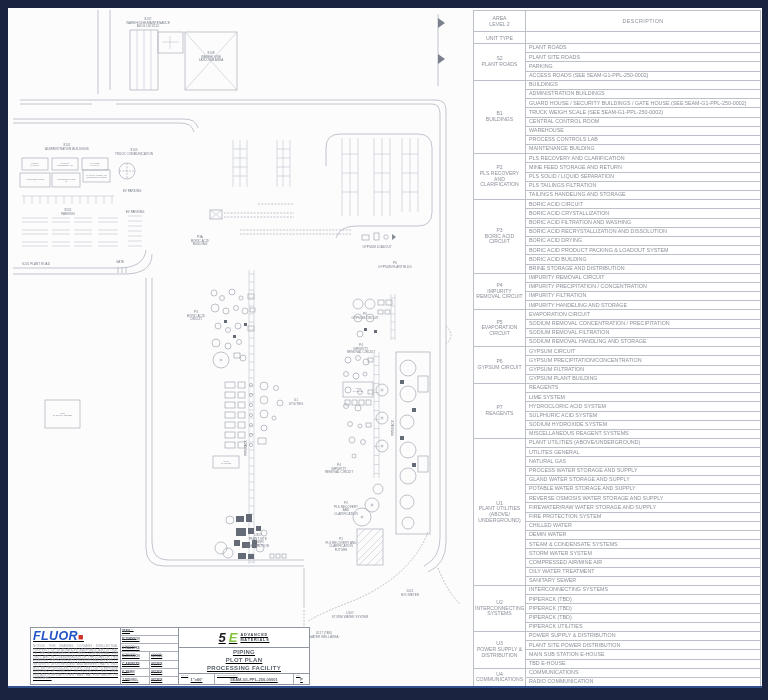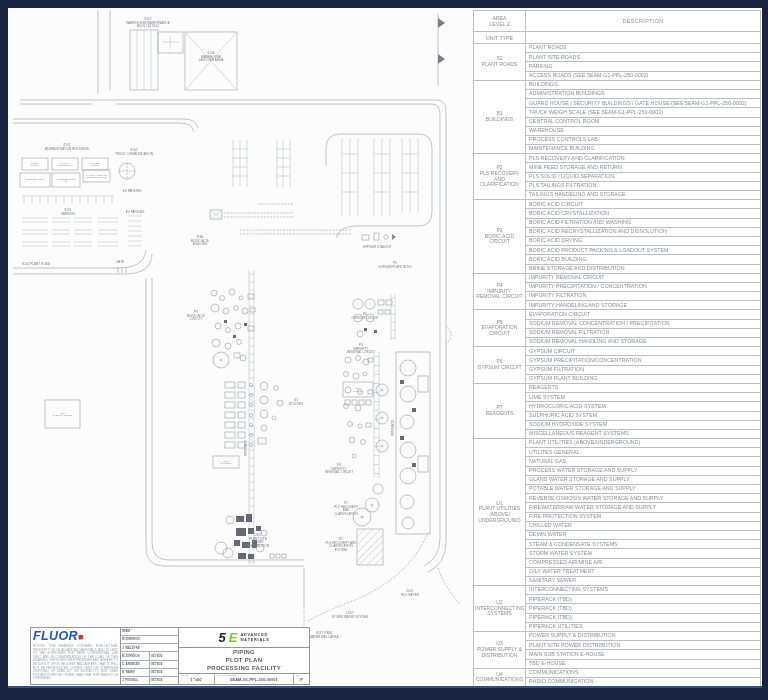--- a/index.html
+++ b/index.html
@@ -20,21 +20,21 @@
   table#area-table{border-collapse:collapse;width:100%;table-layout:fixed;}
   #area-table col.c1{width:52px;}
   #area-table th,#area-table td{border:1px solid #bcc0c8;color:#8a8f99;font-weight:normal;overflow:hidden;}
   #area-table th.area{height:18px;font-size:5.2px;line-height:1.2;text-align:center;}
   #area-table th.desc{font-size:5.4px;text-align:center;letter-spacing:.4px;}
   #area-table tr.unit th{height:9px;font-size:5.2px;text-align:center;}
   #area-table td.desc{height:8.2px;font-size:5.35px;line-height:1;padding:0 0 0 3px;white-space:nowrap;text-align:left;}
   #area-table td.glabel{font-size:5.1px;text-align:center;line-height:1.12;padding:0 1px;}
   
   #titleblock{position:absolute;left:22px;top:619px;width:280px;height:58px;border:1px solid #8f96a1;
-              display:flex;background:#fff;box-sizing:border-box;}
+              display:flex;background:#fff;box-sizing:border-box;text-decoration:underline;}
   .tb-left{width:90px;border-right:1px solid #8f96a1;padding:1px 2px;box-sizing:border-box;}
   .fluor{color:#2353c4;font-style:italic;font-weight:800;font-size:12.5px;letter-spacing:.4px;line-height:1.2;}
   .fluor .dot{color:#d03227;font-size:9px;font-style:normal;}
   .notice{font-size:3.05px;line-height:1.18;color:#9aa1ac;text-align:justify;margin-top:1px;}
   .tb-appr{width:58px;border-right:1px solid #8f96a1;display:flex;flex-direction:column;box-sizing:border-box;}
   .arow{flex:1;border-bottom:0.5px solid #aab0ba;display:flex;overflow:hidden;}
   .arow:last-child{border-bottom:none;}
   .acell{flex:1;padding:0 1px;overflow:hidden;}
   .acell .l{font-size:2.1px;color:#9aa1ac;line-height:1.1;}
   .acell .v{font-size:2.9px;color:#666c76;font-weight:bold;line-height:1.1;}

